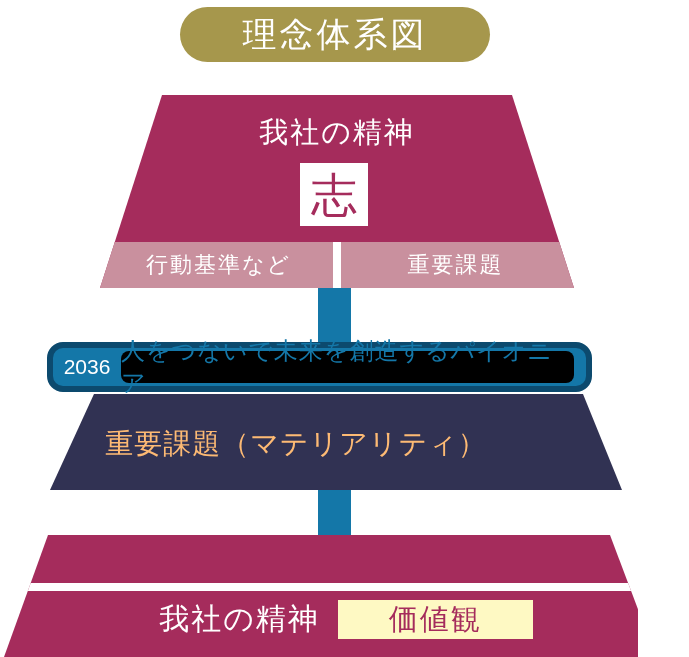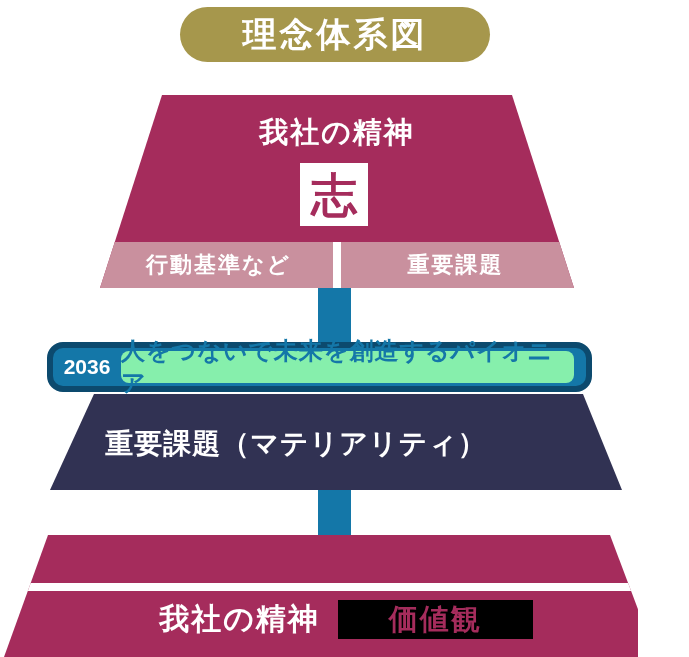--- a/index.html
+++ b/index.html
@@ -6,21 +6,21 @@
   body {
     font-family: "Liberation Sans", "DejaVu Sans", sans-serif;
     background: #ffffff;
   }
   .canvas {
     position: relative;
     width: 638px;
     height: 657px;
     background: #ffffff;
     overflow: hidden;
-    font-weight: bold;
+    font-weight: normal;
   }
 
   
   .title-pill {
     position: absolute;
     left: 180px; top: 7px;
     width: 310px; height: 55px;
     background: var(--gold, #a6974c);
     border-radius: 28px;
     display: flex; align-items: center; justify-content: center;
@@ -89,38 +89,38 @@
     border-radius: 16px;
     z-index: 3;
   }
   .badge-year {
     position: absolute; left: 0; top: 0; bottom: 0; width: 68px;
     display: flex; align-items: center; justify-content: center;
     color: #fff; font-size: 21px;
   }
   .badge-statement {
     position: absolute; left: 68px; top: 3px; bottom: 3px; right: 12px;
-    background: #86efac;
+    background: #000000;
     border-radius: 8px;
     display: flex; align-items: center; justify-content: center;
     color: var(--blue, #1477a8); font-size: 24px; letter-spacing: 1px;
   }
 
   
   .tier2 {
     position: absolute;
     left: 50px; top: 394px;
     width: 572px; height: 96px;
     background: var(--navy, #313253);
     clip-path: polygon(7.69% 0, 93.18% 0, 100% 100%, 0 100%);
     z-index: 1;
     display: flex; align-items: center; justify-content: center;
   }
   .tier2-heading {
-    color: #ffffff; font-size: 28px; letter-spacing: 1px;
+    color: #fdba74; font-size: 28px; letter-spacing: 1px;
     transform: translate(-40px, 2px);
   }
 
   
   .tier3 {
     position: absolute;
     left: 4px; top: 535px;
     width: 652px; height: 122px;
     background: var(--crimson, #a52c5c);
     clip-path: polygon(6.75% 0, 92.94% 0, 100% 100%, 0 100%);
@@ -140,21 +140,21 @@
     position: absolute; top: 64px; left: 0; right: 0;
     display: flex; align-items: center; justify-content: center;
     gap: 18px;
     transform: translateX(16px);
   }
   .tier3-heading {
     color: #fff; font-size: 30px; letter-spacing: 2px;
   }
   .values-box {
     width: 195px; height: 39px;
-    background: #000000;
+    background: #fef9c3;
     display: flex; align-items: center; justify-content: center;
   }
   .values-box span {
     color: var(--crimson, #a52c5c); font-size: 29px; letter-spacing: 2px;
   }
 
   
   .bracket { position: absolute; z-index: 0; }
   .bracket .vbar {
     position: absolute; right: 0; top: 0; bottom: 0; width: 4px;

